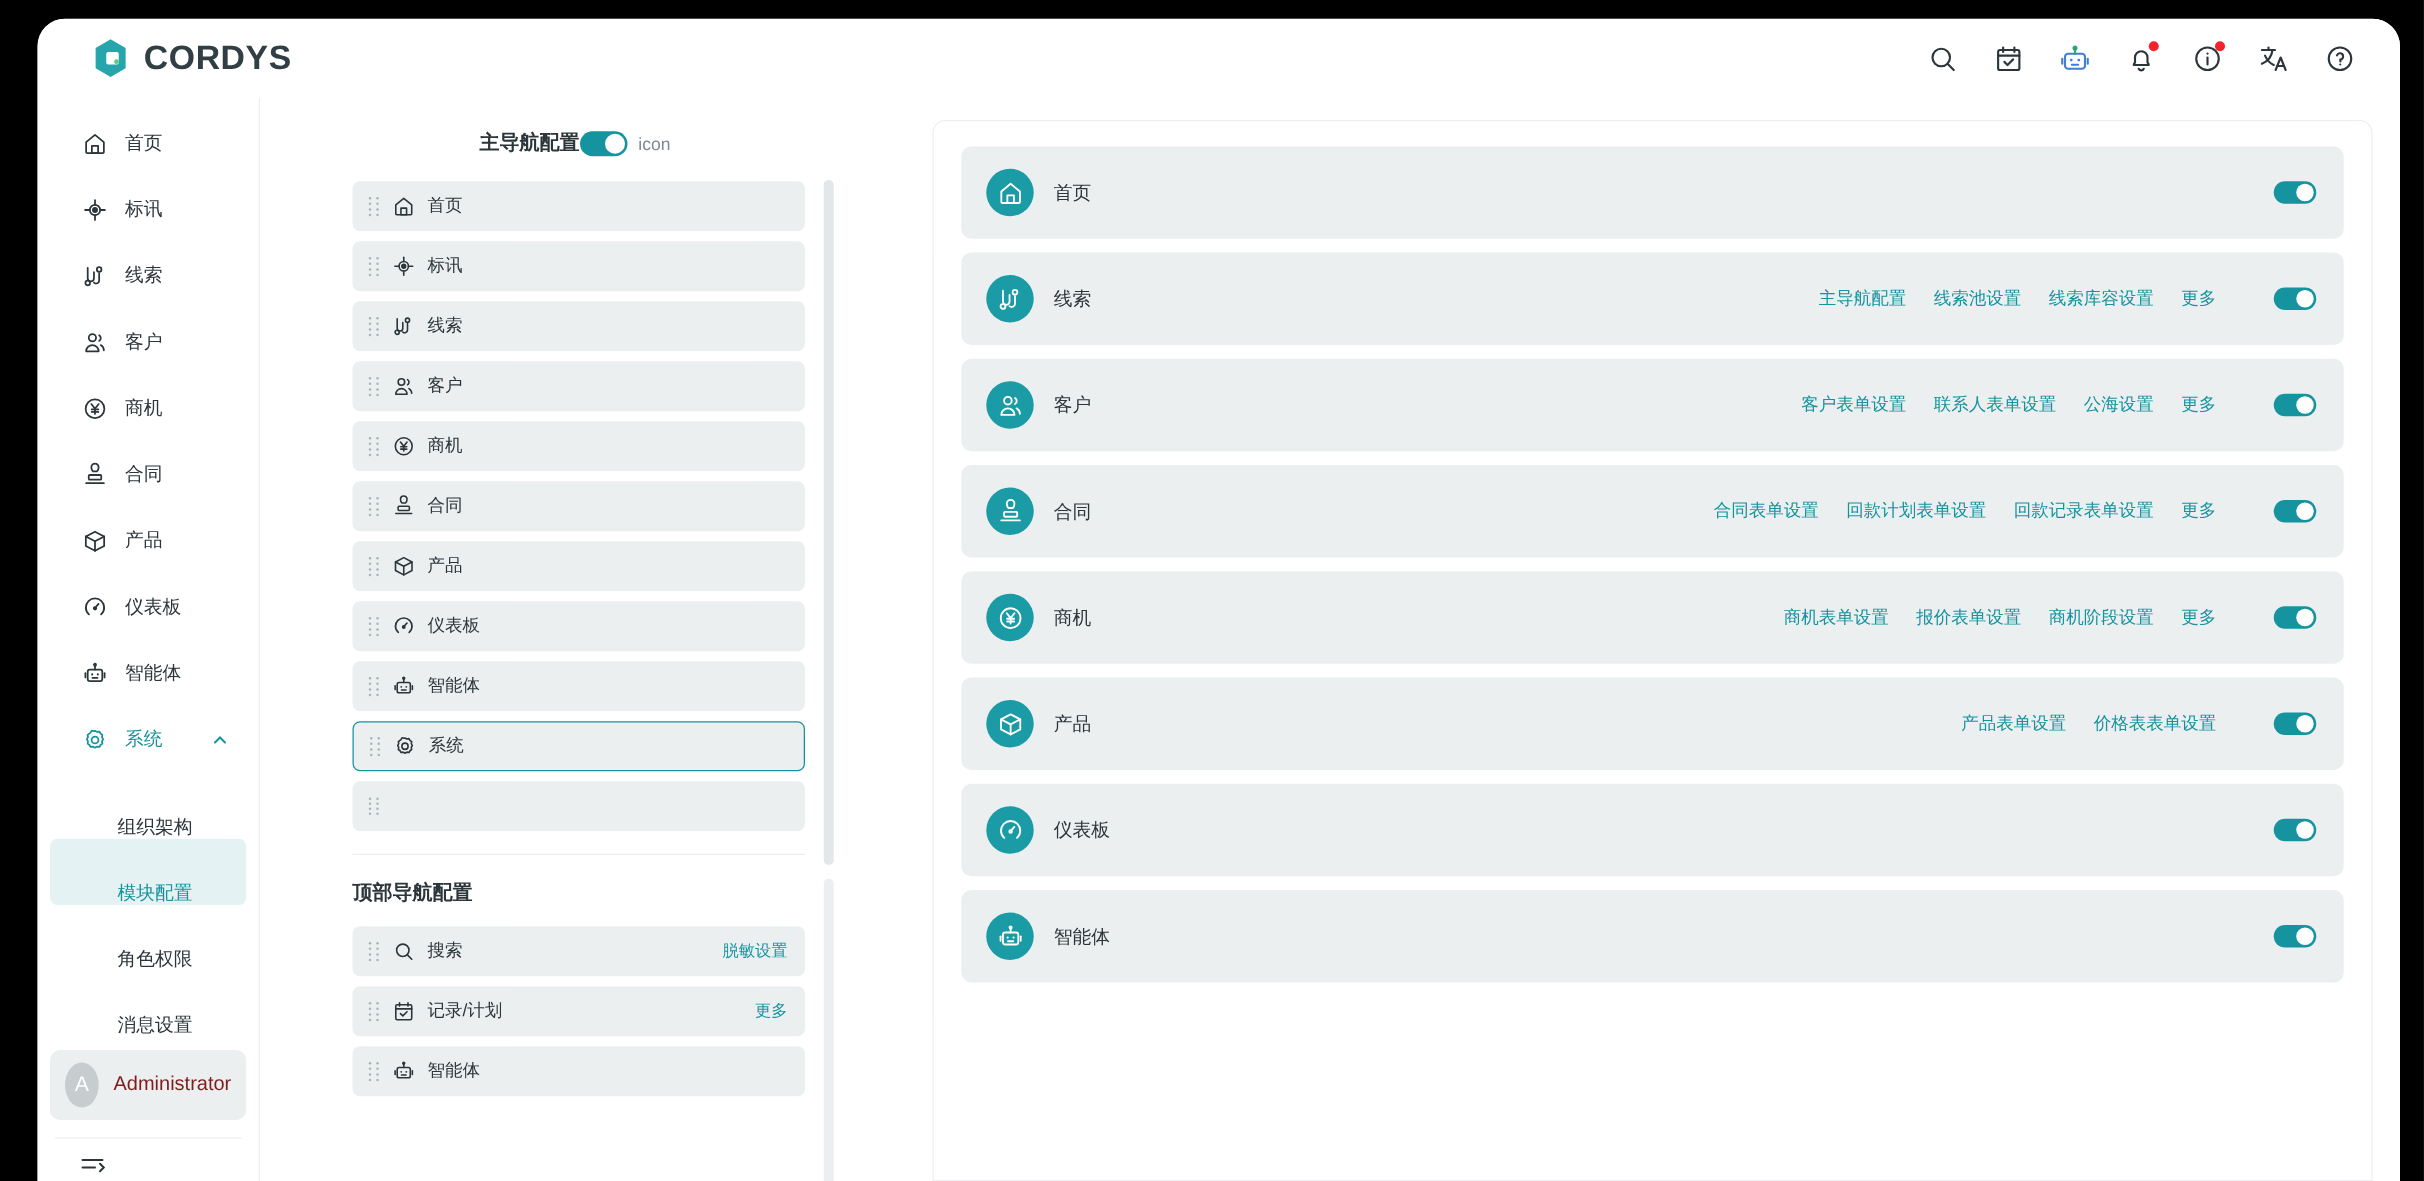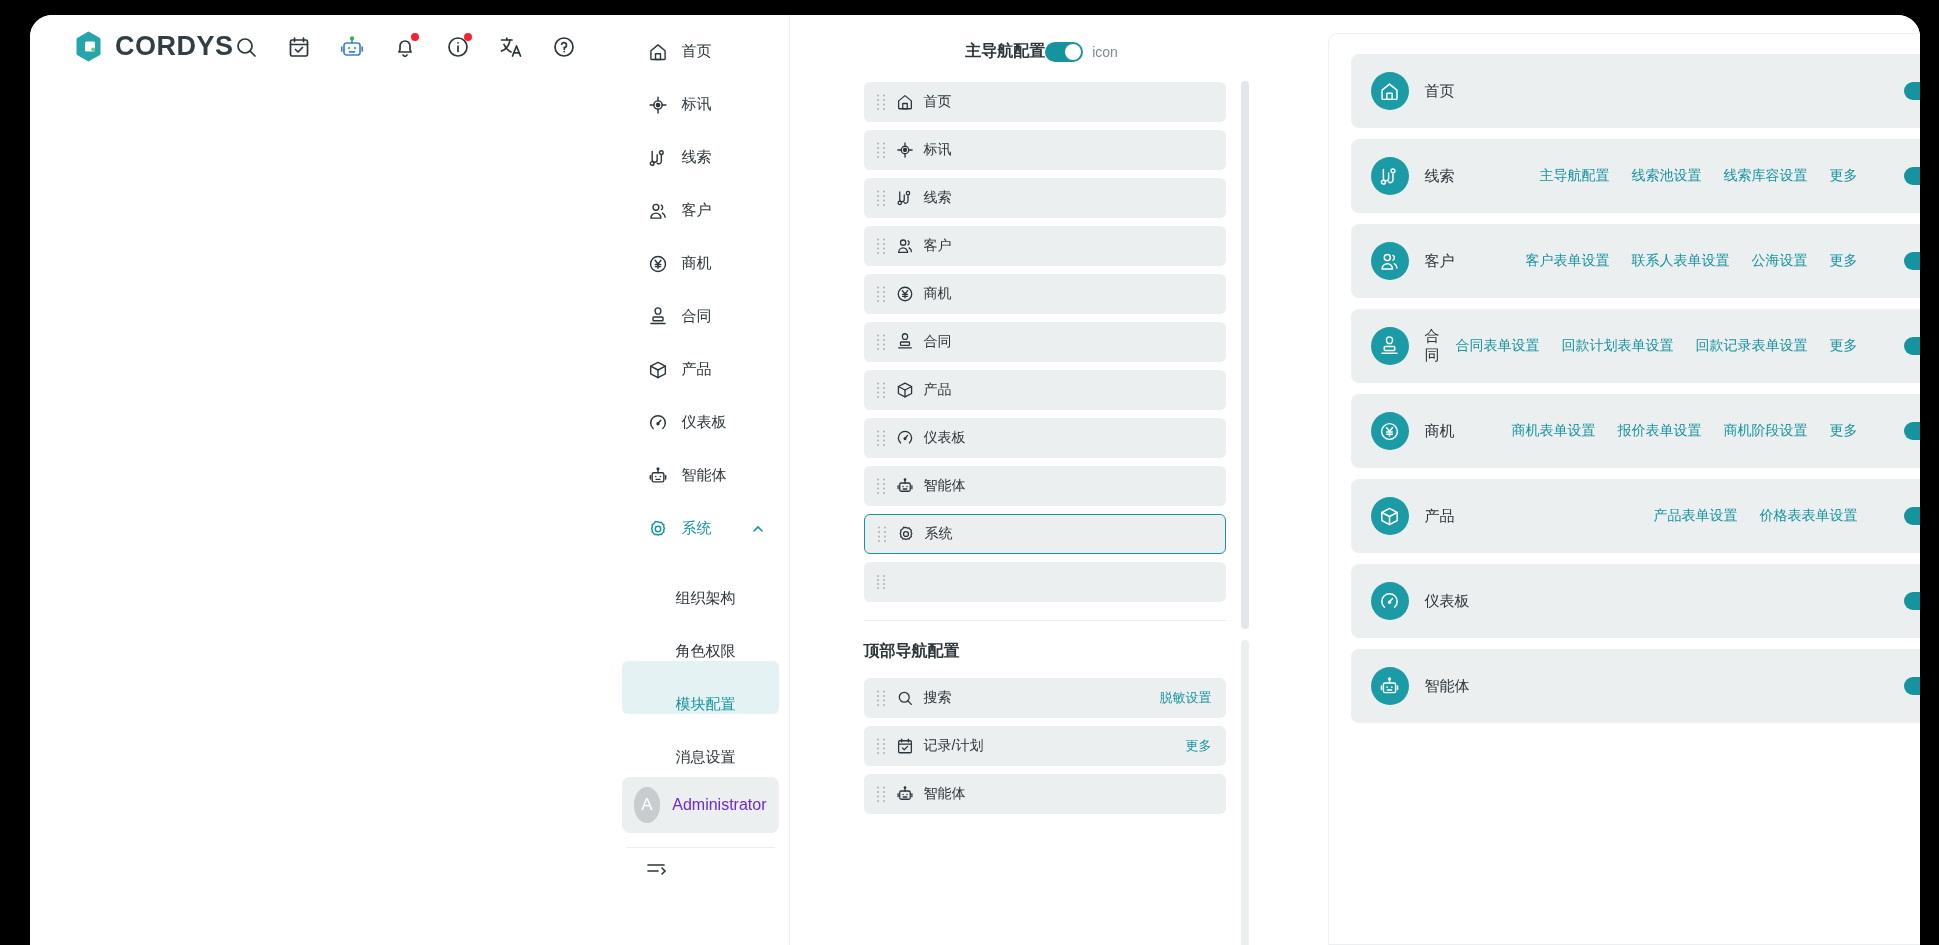--- a/index.html
+++ b/index.html
@@ -10,20 +10,21 @@
     overflow: hidden;
   }
   .app-window {
     position: absolute;
     left: 30px; top: 15px;
     width: 1890px; height: 930px;
     background: #ffffff;
     border-radius: 22px 22px 0 0;
     overflow: hidden;
     display: flex;
+    flex-direction: column;
   }
   
   .header {
     height: 63px;
     flex: 0 0 63px;
     background: #ffffff;
     display: flex;
     align-items: center;
     justify-content: space-between;
     padding: 0 28px 0 14px;
@@ -87,21 +88,21 @@
     display: flex; align-items: center;
     gap: 12px; padding: 0 12px;
     cursor: pointer;
   }
   .avatar {
     width: 36px; height: 36px; border-radius: 50%;
     background: #c7ccce; color: #ffffff;
     display: flex; align-items: center; justify-content: center;
     font-size: 17px;
   }
-  .user-name { font-size: 16px; color: #6d28d9; }
+  .user-name { font-size: 16px; color: #7f1d1d; }
   .sidebar-divider { margin: 14px 14px 0 14px; height:1px; background:#eceff0; }
   .collapse-btn { margin: 12px 0 0 34px; width: 22px; height: 18px; cursor:pointer; display:block;}
   
   .mid-wrap {
     width: 420px; flex: 0 0 420px;
     background: #ffffff;
     position: relative;
     overflow: hidden;
   }
   .mid-panel {
@@ -379,25 +380,25 @@
                 <circle cx="12" cy="12" r="3.3"></circle>
               </svg></span>
   <span>系统</span>
   <span class="chev"><svg width="14" height="14" viewBox="0 0 14 14" fill="none" stroke="#15939e" stroke-width="1.6" stroke-linecap="round">
                 <polyline points="3,9 7,5 11,9"></polyline>
               </svg></span>
           </div>
           <div class="sub-item">
             <span>组织架构</span>
           </div>
+          <div class="sub-item selected">
+            <span>模块配置</span>
+          </div>
           <div class="sub-item">
             <span>角色权限</span>
-          </div>
-          <div class="sub-item selected">
-            <span>模块配置</span>
           </div>
           <div class="sub-item">
             <span>消息设置</span>
           </div>
           <div class="user-card">
             <span class="avatar">A</span>
   <span class="user-name">Administrator</span>
           </div>
         </div>
       <div class="sidebar-divider"></div>

